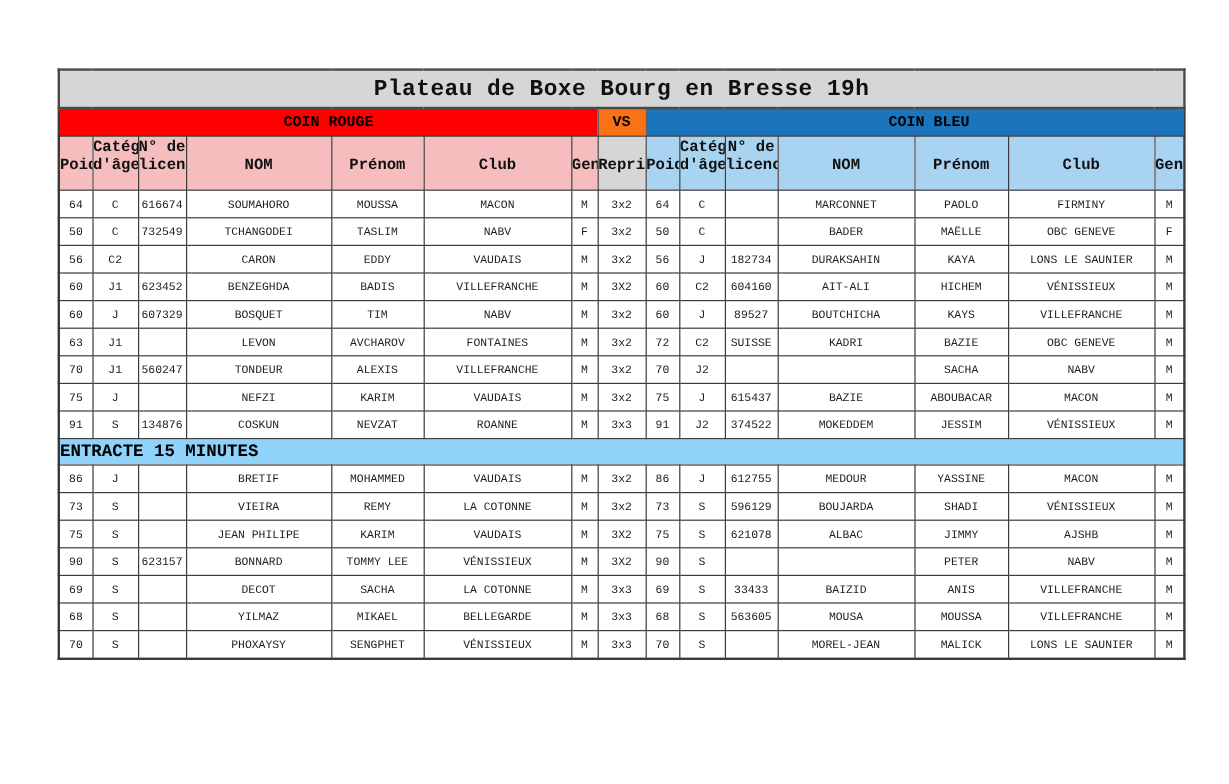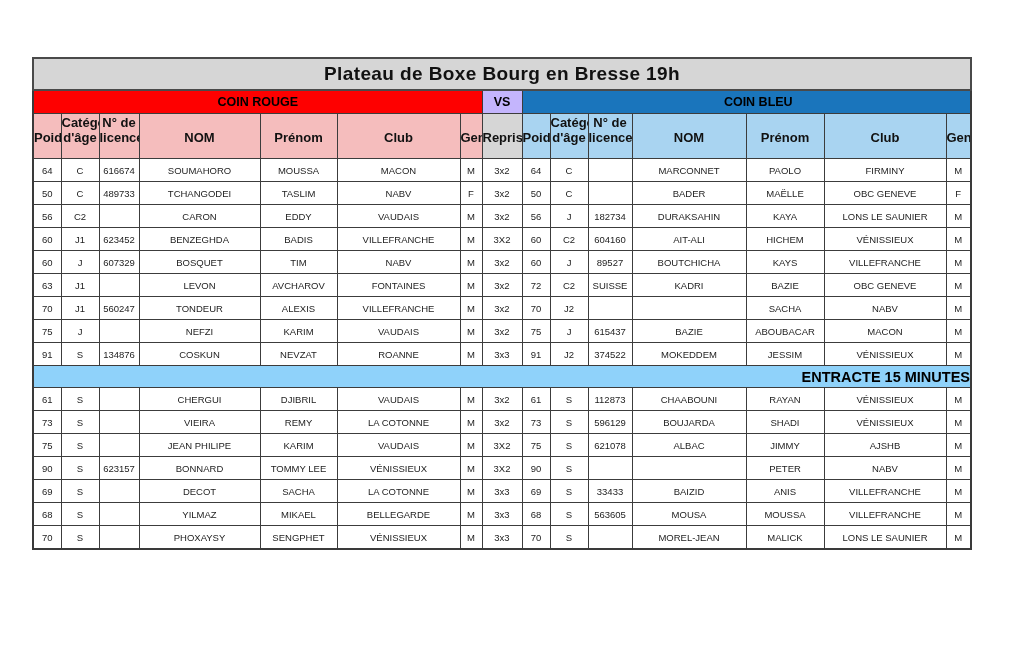--- a/index.html
+++ b/index.html
@@ -1,51 +1,51 @@
 <!DOCTYPE html>
 <html><head>
 <meta charset="utf-8">
 <style>
   html,body{margin:0;padding:0;}
   body{
     width:1024px;height:653px;position:relative;background:#ffffff;
     font-family:"Liberation Sans", sans-serif;
   }
-  .sheet{position:absolute;left:32px;top:57px;width:938px;}
+  .sheet{position:absolute;left:48px;top:57px;width:938px;font-family:Liberation Mono, monospace;}
   table{border-collapse:collapse;table-layout:fixed;width:100%;border:2px solid #3a3a3a;}
   th,td{border:1px solid #3c3c3c;overflow:hidden;padding:0;}
   
   .title-row th{
     background:var(--c-title_bg,#d6d6d6);
     height:30px;font-size:19px;font-weight:bold;color:#111;
     border:2px solid #4a4a4a;text-align:center;letter-spacing:.4px;white-space:nowrap;
   }
   
   .corner-row th{height:22px;font-size:12.5px;font-weight:bold;color:#000;text-align:center;white-space:nowrap;}
   .corner-red{background:var(--c-red,#fe0000);}
   .corner-blue{background:var(--c-blue,#1a75bc);padding-left:24px;}
-  .corner-vs{background:#c4b5fd;font-weight:400;font-size:13px;color:#222;}
+  .corner-vs{background:#f97316;font-weight:400;font-size:13px;color:#222;}
   
   .col-head th{
     height:32px;vertical-align:bottom;text-align:center;
     font-size:13px;font-weight:bold;color:#111;
     padding-bottom:12px;white-space:pre-line;line-height:1.2;
   }
   .h-pink{background:var(--c-pink,#f5bdbd);}
   .h-blue{background:var(--c-light_blue,#a9d4f1);}
   .h-gray{background:var(--c-title_bg,#d6d6d6);}
   
   tbody td{
     height:22px;background:#ffffff;color:#1c1c1c;
     font-size:9.5px;text-align:center;vertical-align:middle;white-space:nowrap;
   }
   
   .entracte-row td{
     background:var(--c-entracte,#8fd2fa);
-    height:21px;font-size:14.5px;font-weight:bold;color:#000;text-align:right;
+    height:21px;font-size:14.5px;font-weight:bold;color:#000;text-align:left;
   }
 </style>
 </head>
 <body style="--c-red: #fe0000; --c-blue: #1a75bc; --c-pink: #f5bdbd; --c-light_blue: #a9d4f1; --c-entracte: #8fd2fa; --c-title_bg: #d6d6d6;">
 
 <div class="sheet">
   <table>
     <colgroup>
       <col style="width:28px">
         <col style="width:38px">
@@ -108,21 +108,21 @@
           <td>C</td>
           <td></td>
           <td>MARCONNET</td>
           <td>PAOLO</td>
           <td>FIRMINY</td>
           <td>M</td>
         </tr>
         <tr>
           <td>50</td>
           <td>C</td>
-          <td>489733</td>
+          <td>732549</td>
           <td>TCHANGODEI</td>
           <td>TASLIM</td>
           <td>NABV</td>
           <td>F</td>
           <td>3x2</td>
           <td>50</td>
           <td>C</td>
           <td></td>
           <td>BADER</td>
           <td>MAËLLE</td>
@@ -249,34 +249,34 @@
           <td>M</td>
         </tr>
       </tbody>
     <tbody>
       <tr class="entracte-row">
         <td colspan="15">ENTRACTE 15 MINUTES</td>
       </tr>
     </tbody>
     <tbody id="rows-after">
         <tr>
-          <td>61</td>
-          <td>S</td>
-          <td></td>
-          <td>CHERGUI</td>
-          <td>DJIBRIL</td>
+          <td>86</td>
+          <td>J</td>
+          <td></td>
+          <td>BRETIF</td>
+          <td>MOHAMMED</td>
           <td>VAUDAIS</td>
           <td>M</td>
           <td>3x2</td>
-          <td>61</td>
-          <td>S</td>
-          <td>112873</td>
-          <td>CHAABOUNI</td>
-          <td>RAYAN</td>
-          <td>VÉNISSIEUX</td>
+          <td>86</td>
+          <td>J</td>
+          <td>612755</td>
+          <td>MEDOUR</td>
+          <td>YASSINE</td>
+          <td>MACON</td>
           <td>M</td>
         </tr>
         <tr>
           <td>73</td>
           <td>S</td>
           <td></td>
           <td>VIEIRA</td>
           <td>REMY</td>
           <td>LA COTONNE</td>
           <td>M</td>

